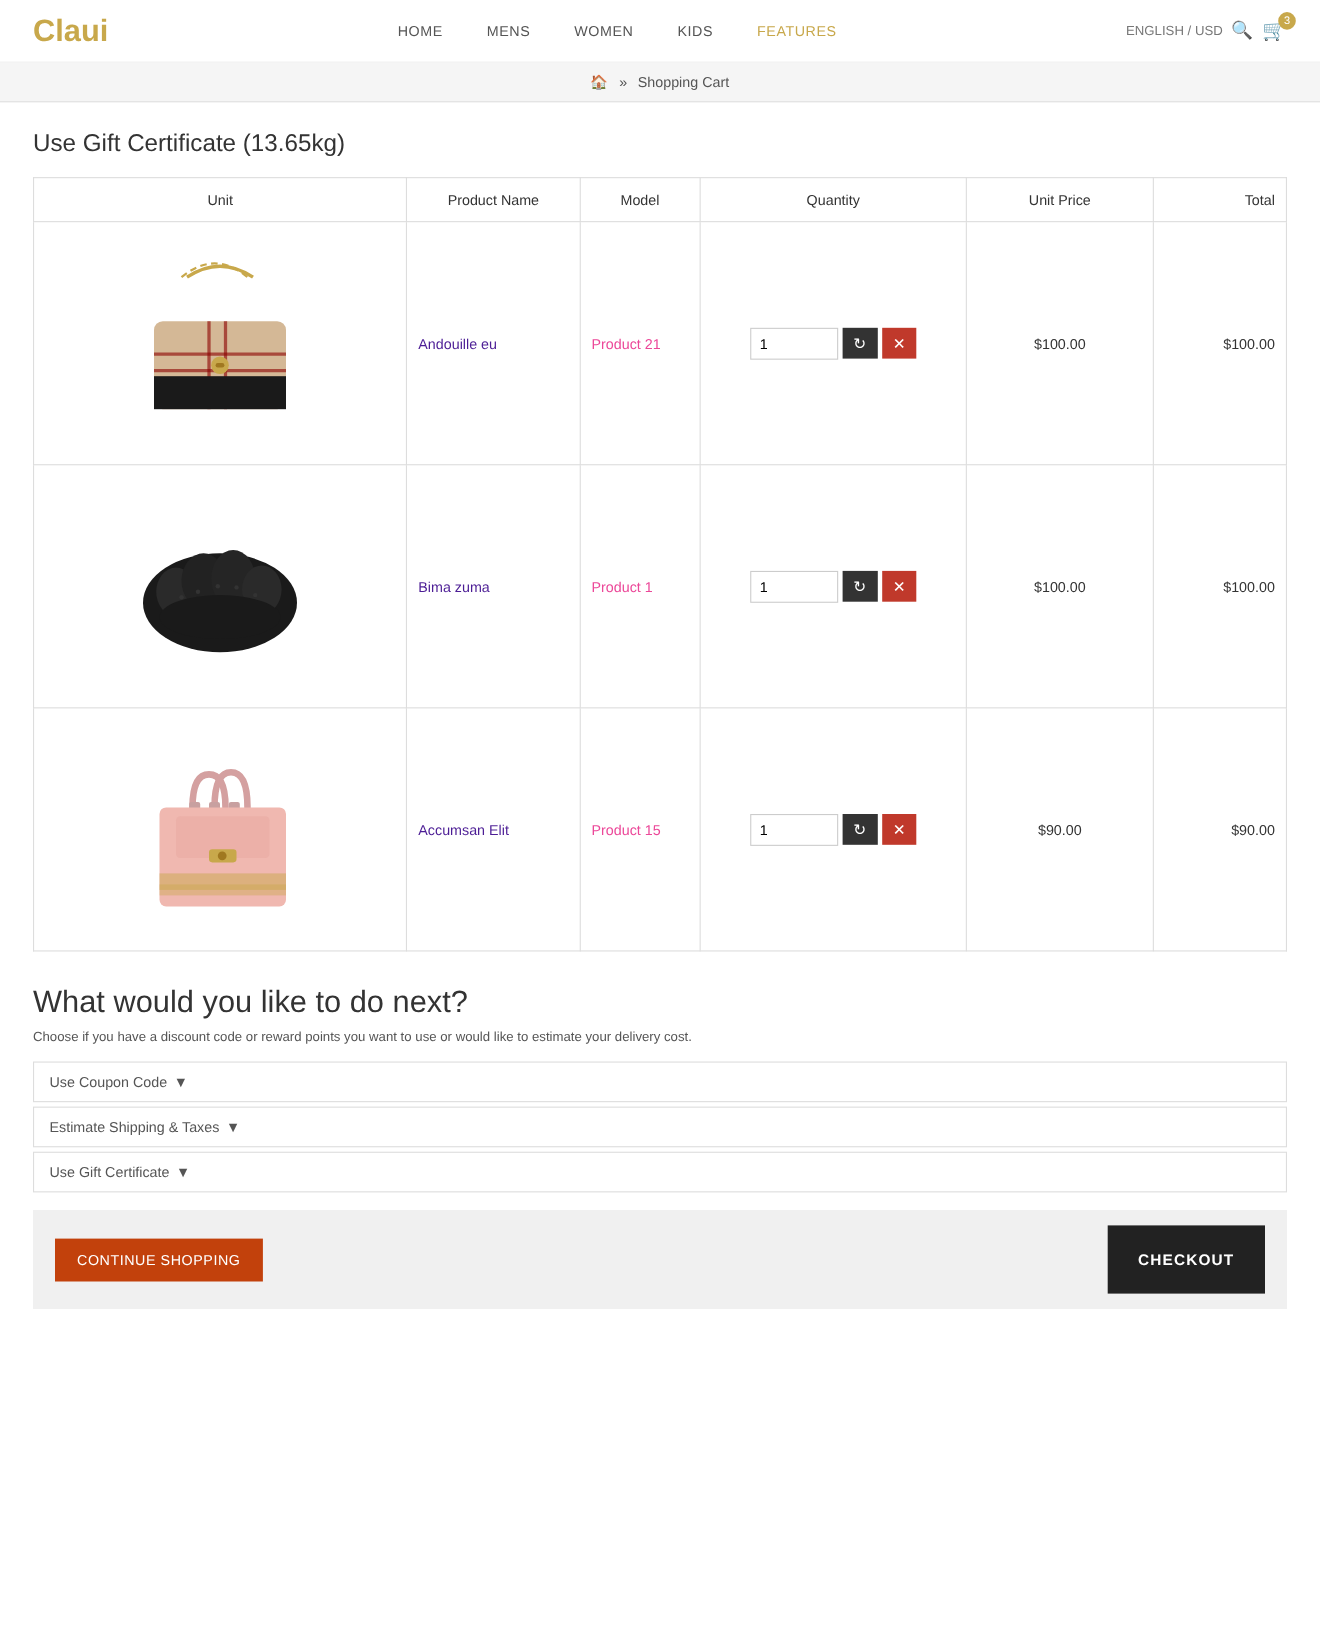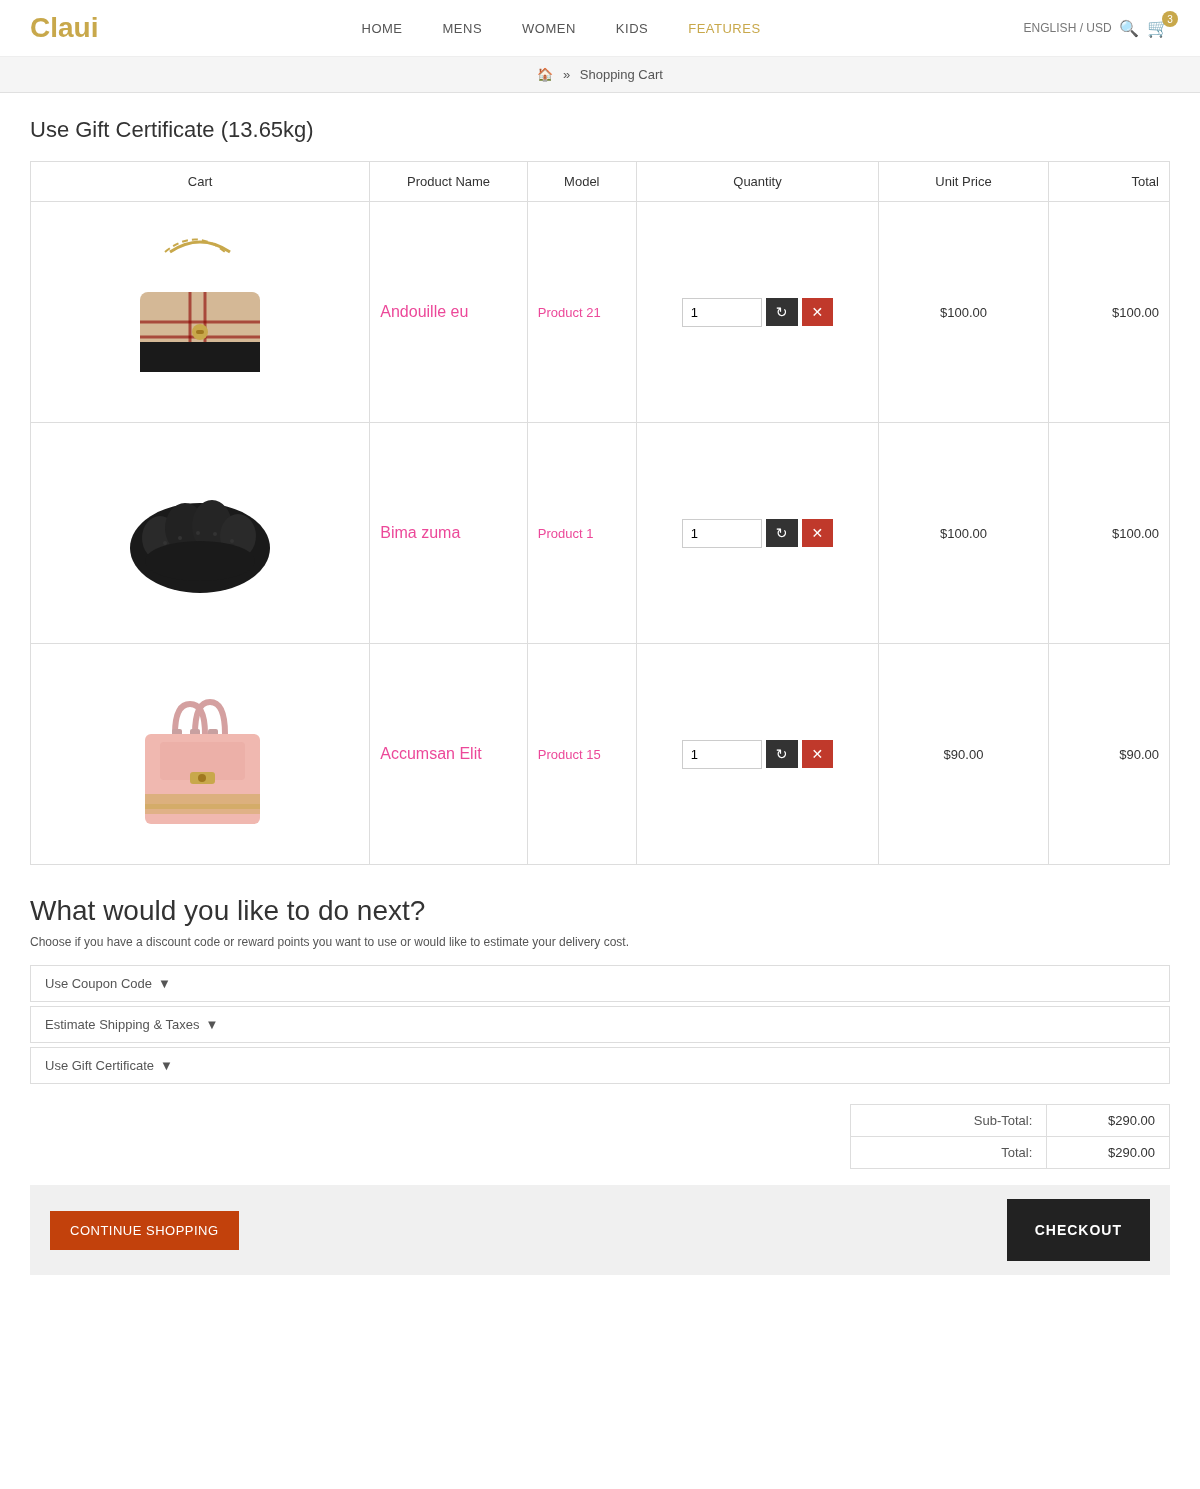--- a/index.html
+++ b/index.html
@@ -29,21 +29,21 @@
     .cart-table td { border: 1px solid #ddd; padding: 10px; vertical-align: middle; }
     .col-image { width: 28%; text-align: center; }
     .col-name { width: 13%; }
     .col-model { width: 9%; margin-left: 25px; }
     .col-qty { width: 20%; text-align: center; }
     .col-unitprice { width: 14%; text-align: center; }
     .col-total { width: 10%; text-align: right; }
 
     .product-img-wrap { width: 200px; height: 200px; display: flex; align-items: center; justify-content: center; margin: 0 auto; }
 
-    .product-link { color: #ec4899; text-decoration: none; font-size: 16px; }
+    .product-link { color: #4c1d95; text-decoration: none; font-size: 13px; }
     .model-link { color: #ec4899; text-decoration: none; font-size: 13px; }
 
     .qty-wrap { display: flex; align-items: center; gap: 4px; justify-content: center; }
     .qty-input { width: 80px; padding: 6px 8px; border: 1px solid #ccc; font-size: 13px; }
     .btn-refresh { background: #333; color: #fff; border: none; padding: 6px 10px; cursor: pointer; font-size: 14px; }
     .btn-remove { background: #c0392b; color: #fff; border: none; padding: 6px 10px; cursor: pointer; font-size: 14px; }
 
     .price { font-size: 13px; color: #333; }
 
     
@@ -94,21 +94,21 @@
   <span class="sep">»</span>
   <span>Shopping Cart</span>
 </div>
 
 <div class="main">
   <h1 class="page-title">Use Gift Certificate  (13.65kg)</h1>
 
   <table class="cart-table">
     <thead>
       <tr>
-        <th class="col-image">Cart</th>
+        <th class="col-image">Unit</th>
         <th class="col-name">Product Name</th>
         <th class="col-model">Model</th>
         <th class="col-qty">Quantity</th>
         <th class="col-unitprice">Unit Price</th>
         <th class="col-total">Total</th>
       </tr>
     </thead>
     <tbody>
 
       <tr>
@@ -257,33 +257,19 @@
     <button class="accordion-btn">
       <span>Estimate Shipping &amp; Taxes</span>
       <span>▼</span>
     </button>
     <button class="accordion-btn">
       <span>Use Gift Certificate</span>
       <span>▼</span>
     </button>
   </div>
 
-  <div class="totals-wrap">
-    <table class="totals-table">
-      <tbody>
-          <tr>
-        <td class="label">Sub-Total:</td>
-        <td class="value">$290.00</td>
-      </tr>
-      <tr>
-        <td class="label">Total:</td>
-        <td class="value">$290.00</td>
-      </tr>
-    </tbody>
-      </table>
-  </div>
 
   <div class="footer-actions">
     <button class="btn-continue">CONTINUE SHOPPING</button>
     <button class="btn-checkout">CHECKOUT</button>
   </div>
 
 </div>
 
 </body></html>

